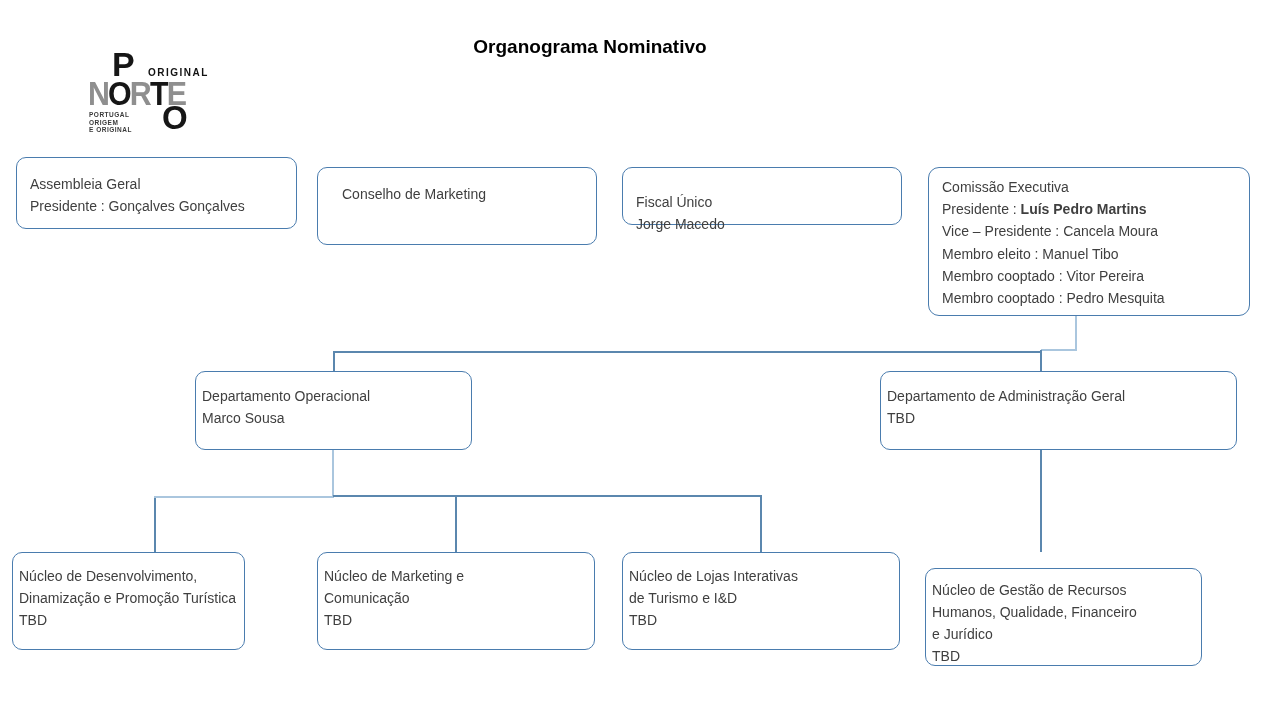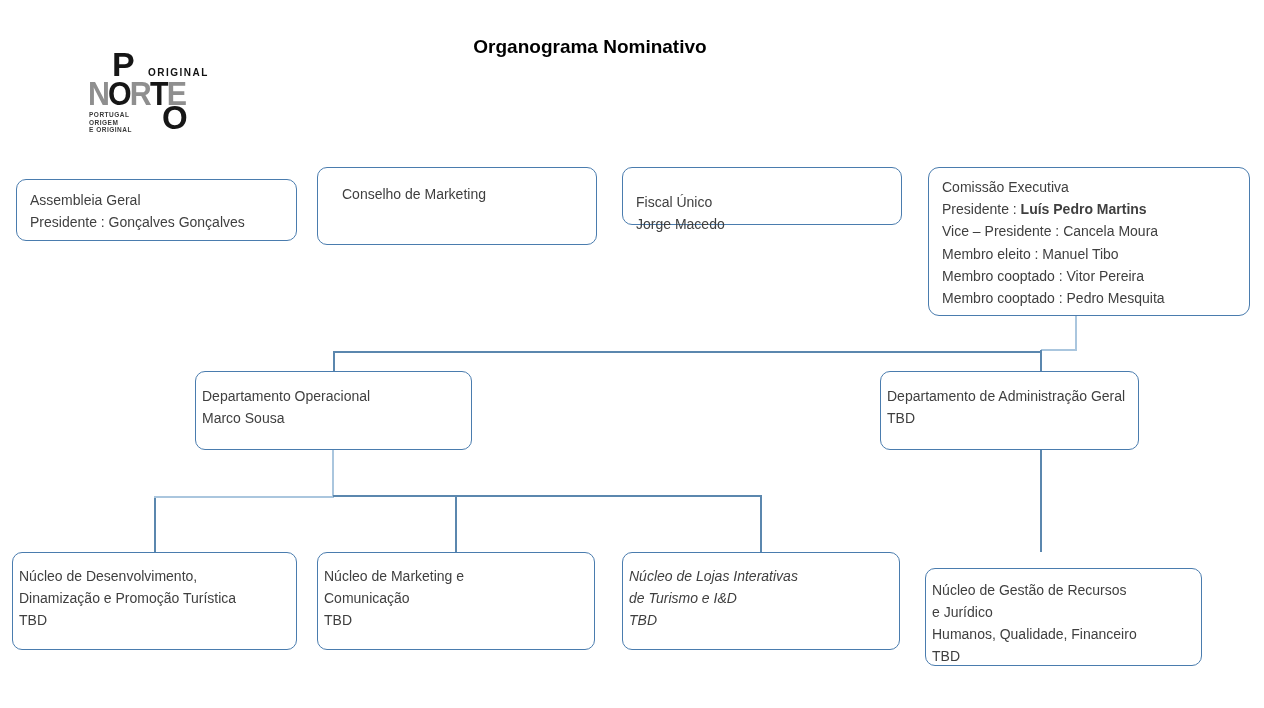--- a/index.html
+++ b/index.html
@@ -29,29 +29,29 @@
   .logo .tagline{left:1px;top:56px;font-size:6.5px;line-height:7.5px;font-weight:bold;letter-spacing:.5px;color:#3a3a3a;}
   .logo .tagline div{position:static;}
   
   .node{
     position:absolute;box-sizing:border-box;background:#fff;
     border:1.4px solid var(--border);border-radius:10px;
     font-size:14px;line-height:22px;color:var(--text);
   }
   .node .ln{white-space:nowrap;}
   .center{text-align:left;}
-  #assembleia{left:16px;top:179px;width:281px;height:62px;padding:9px 13px;}
+  #assembleia{left:16px;top:157px;width:281px;height:72px;padding:15px 13px;}
   #conselho{left:317px;top:167px;width:280px;height:78px;padding:15px 24px;}
   #fiscal{left:622px;top:167px;width:280px;height:58px;padding:23px 13px;}
   #comissao{left:928px;top:167px;width:322px;height:149px;padding:8px 13px;line-height:22.2px;border-radius:11px;}
   #dept-operacional{left:195px;top:371px;width:277px;height:79px;padding:13px 6px;}
-  #dept-admin{left:880px;top:371px;width:259px;height:79px;padding:13px 6px;}
-  #nucleo-desenvolvimento{left:12px;top:552px;width:285px;height:98px;padding:12px 6px;}
+  #dept-admin{left:880px;top:371px;width:357px;height:79px;padding:13px 6px;}
+  #nucleo-desenvolvimento{left:12px;top:552px;width:233px;height:98px;padding:12px 6px;}
   #nucleo-marketing{left:317px;top:552px;width:278px;height:98px;padding:12px 6px;}
-  #nucleo-lojas{left:622px;top:552px;width:278px;height:98px;padding:12px 6px;font-style:italic;}
+  #nucleo-lojas{left:622px;top:552px;width:278px;height:98px;padding:12px 6px;}
   #nucleo-gestao{left:925px;top:552px;width:277px;height:98px;padding:10px 6px;margin-top:16px;}
   .bold{font-weight:bold;}
   
   .line{position:absolute;background:var(--line_dark);}
   .line.light{background:var(--line_light);}
 </style>
 </head>
 <body>
 
 <div id="canvas">
@@ -116,22 +116,22 @@
   </div>
 
   <div class="node center" id="nucleo-lojas">
     <div class="ln">Núcleo de  Lojas Interativas</div>
     <div class="ln">de Turismo e I&amp;D</div>
     <div class="ln">TBD</div>
   </div>
 
   <div class="node center" id="nucleo-gestao">
     <div class="ln">Núcleo de Gestão de Recursos</div>
+    <div class="ln">Humanos, Qualidade, Financeiro</div>
     <div class="ln">e Jurídico</div>
-    <div class="ln">Humanos, Qualidade, Financeiro</div>
     <div class="ln">TBD</div>
   </div>
 
   <div class="line light" style="left:1075px;top:316px;width:2px;height:35px;"></div>
   <div class="line light" style="left:1041px;top:349px;width:36px;height:2px;"></div>
   <div class="line" style="left:1040px;top:350px;width:1.5px;height:21px;"></div>
   <div class="line" style="left:333px;top:351px;width:708px;height:1.5px;"></div>
   <div class="line" style="left:333px;top:351px;width:1.5px;height:20px;"></div>
 
   <div class="line light" style="left:332px;top:450px;width:2px;height:48px;"></div>

